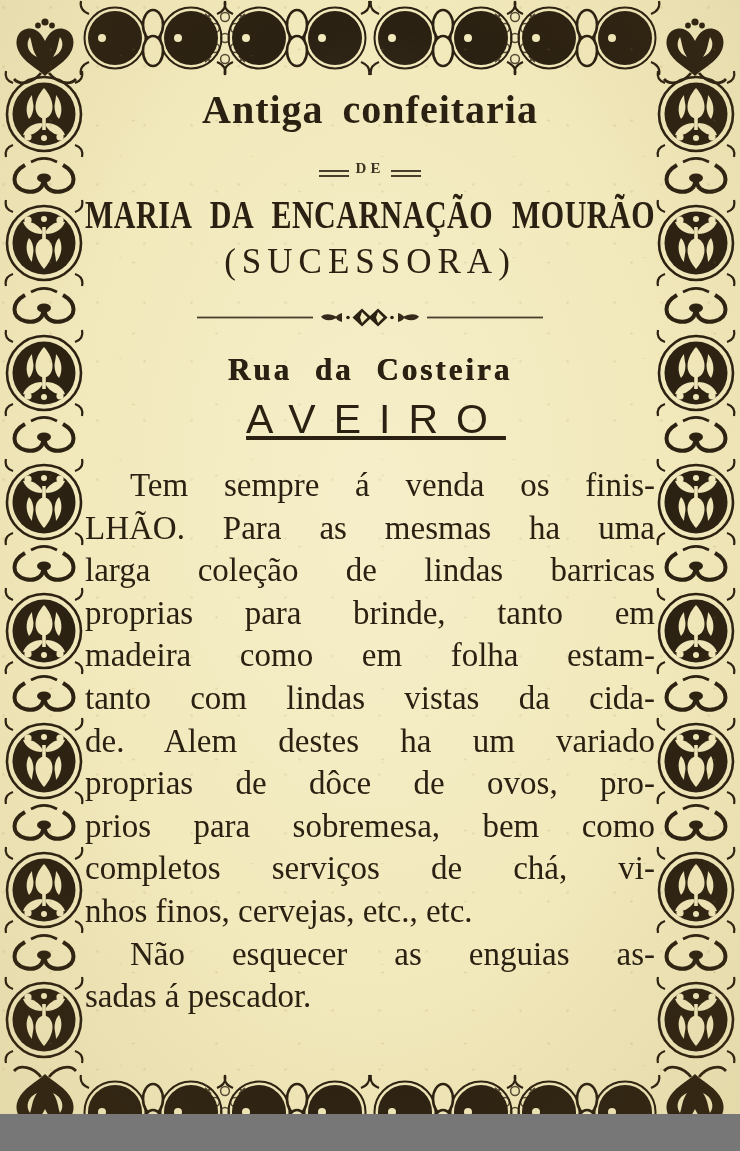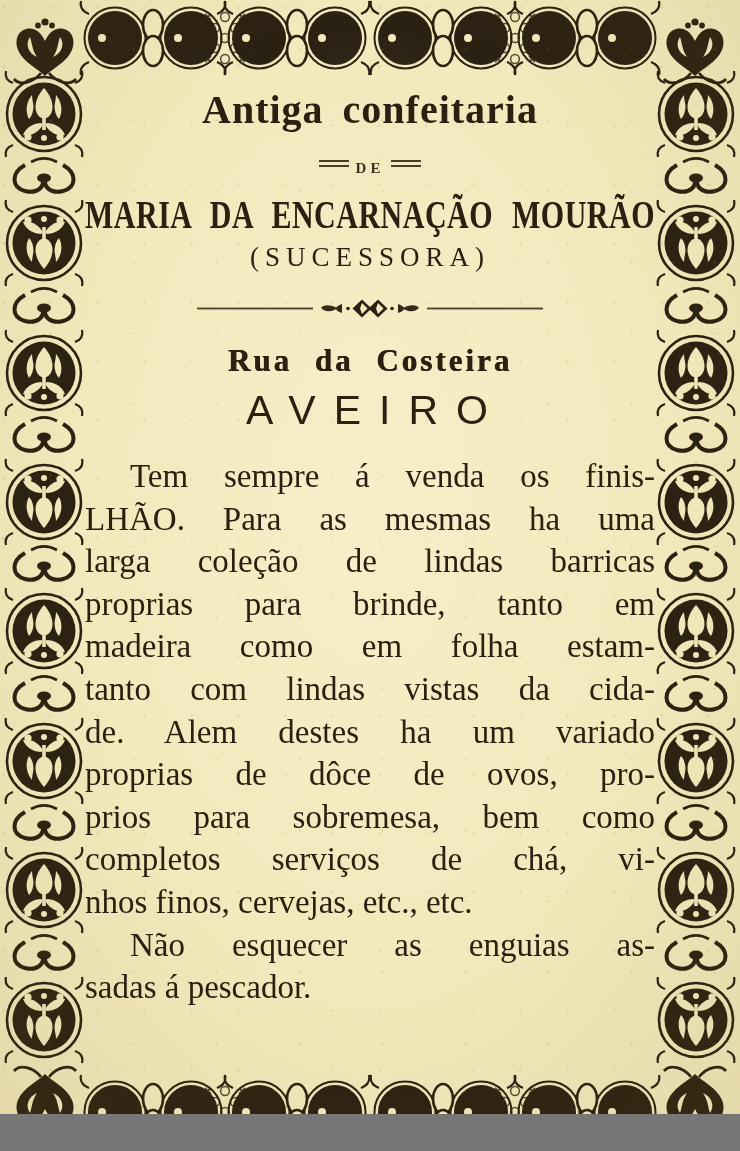--- a/index.html
+++ b/index.html
@@ -27,41 +27,41 @@
 
   .content {
     position:absolute; left:85px; right:85px; top:78px; z-index:2;
     text-align:center;
   }
   .title {
     font-family:"Liberation Serif", serif; font-weight:bold;
     font-size:40px; letter-spacing:1px; word-spacing:8px; margin-top:8px;
   }
   .de-row {
-    display:flex; align-items:flex-start; justify-content:center; gap:7px;
+    display:flex; align-items:flex-end; justify-content:center; gap:7px;
     margin-top:27px;
   }
   .dbl { width:30px; height:7px; border-top:2px solid var(--ink); border-bottom:2px solid var(--ink); opacity:.85; }
   .de { font-size:15px; letter-spacing:4px; font-weight:bold; opacity:.9; }
   .owner {
     margin-top:21px; font-weight:bold; font-size:30px; white-space:normal;
     text-align:justify; text-align-last:justify;
     transform:scaleY(1.32); transform-origin:center;
     letter-spacing:.5px;
   }
-  .successora { margin-top:10px; font-size:27px; letter-spacing:6px; }
+  .successora { margin-top:10px; font-size:35px; letter-spacing:6px; }
   .divider { margin-top:24px; display:flex; justify-content:center; }
   .street {
     margin-top:22px; font-weight:bold; font-size:31px;
     letter-spacing:3px; word-spacing:12px;
     text-shadow:0.6px 0 0 var(--ink);
   }
   .city {
     margin-top:8px; font-family:"Liberation Sans", sans-serif;
-    font-size:41px; letter-spacing:18px; text-indent:12px; font-weight:normal;
+    font-size:41px; letter-spacing:18px; text-indent:12px; font-weight:normal;text-decoration:underline;
   }
   .para { margin-top:21px; font-size:33px; line-height:42.6px; text-align:justify; }
   .para + .para { margin-top:0; }
   .jl { text-align:justify; text-align-last:justify; }
   .ll { text-align:left; text-align-last:left; }
   .ind { text-indent:45px; }
 </style>
 </head>
 <body>
 

